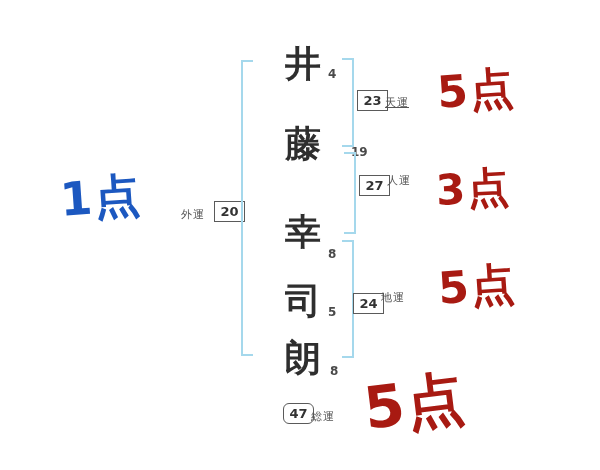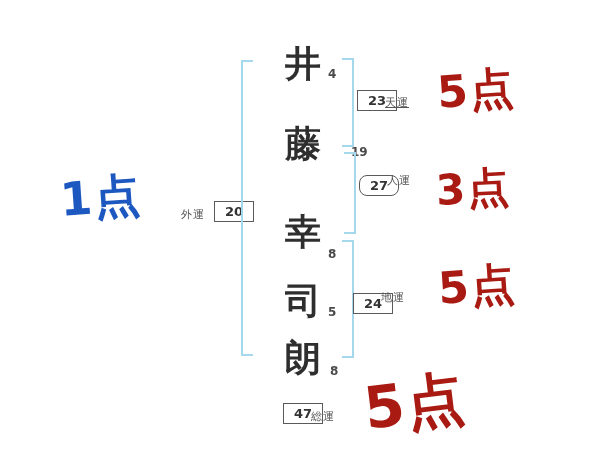--- a/index.html
+++ b/index.html
@@ -14,21 +14,21 @@
     font-family:"DejaVu Sans","Liberation Sans",sans-serif;overflow:hidden;
   }
   .kanji{
     position:absolute;left:283px;width:40px;text-align:center;
     font-size:36px;line-height:1;color:var(--ink);font-weight:600;
   }
   .strokes{
     position:absolute;font-size:12px;color:#4a4a4a;font-weight:600;
   }
   .numbox{
-    position:absolute;width:40px;height:21px;border:1.5px solid #5a5a5a;
+    position:absolute;width:31px;height:21px;border:1.5px solid #5a5a5a;
     display:flex;align-items:center;justify-content:center;
     font-size:13px;font-weight:700;color:#333;background:#fff;box-sizing:border-box;
   }
   .flabel{
     position:absolute;font-size:11px;color:#555;letter-spacing:1px;white-space:nowrap;
   }
   .bracket{position:absolute;box-sizing:border-box;}
   .bracket.open-right{ 
     border-left:2.5px solid var(--bracket);
     border-top:2.5px solid var(--bracket);
@@ -67,28 +67,28 @@
   <div class="strokes" style="left:319px;top:145px;margin-left:32px;">19</div>
   <div class="strokes" style="left:328px;top:247px;">8</div>
   <div class="strokes" style="left:328px;top:305px;">5</div>
   <div class="strokes" style="left:330px;top:364px;">8</div>
 
   <div class="bracket open-left" style="left:342px;top:58px;width:12px;height:89px;"></div>
   <div class="numbox" style="left:357px;top:90px;">23</div>
   <div class="flabel" style="left:385px;top:95px;text-decoration:underline;">天運</div>
 
   <div class="bracket open-left" style="left:344px;top:152px;width:12px;height:82px;"></div>
-  <div class="numbox" style="left:359px;top:175px;border-radius:8px;">27</div>
+  <div class="numbox" style="left:359px;top:175px;">27</div>
   <div class="flabel" style="left:387px;top:173px;">人運</div>
 
   <div class="bracket open-left" style="left:342px;top:240px;width:12px;height:118px;"></div>
   <div class="numbox" style="left:353px;top:285px;margin-top:8px;">24</div>
   <div class="flabel" style="left:381px;top:290px;">地運</div>
 
-  <div class="numbox" style="left:283px;top:403px;">47</div>
+  <div class="numbox" style="left:283px;top:403px;border-radius:6px;">47</div>
   <div class="flabel" style="left:311px;top:409px;">総運</div>
 
   <div class="score" style="left:437px;top:68px;font-size:44px;transform:rotate(-4deg);">5点</div>
   <div class="score" style="left:436px;top:168px;font-size:42px;transform:rotate(-3deg);">3点</div>
   <div class="score" style="left:438px;top:264px;font-size:44px;transform:rotate(-4deg);">5点</div>
   <div class="score" style="left:364px;top:374px;font-size:58px;transform:rotate(-7deg);">5点</div>
 
 </div>
 
 </body></html>

